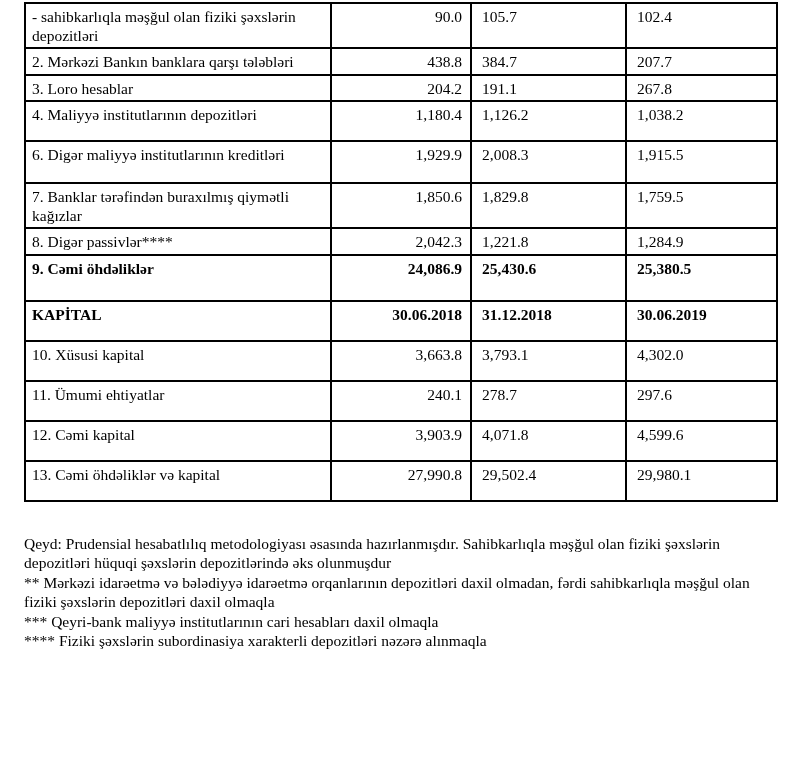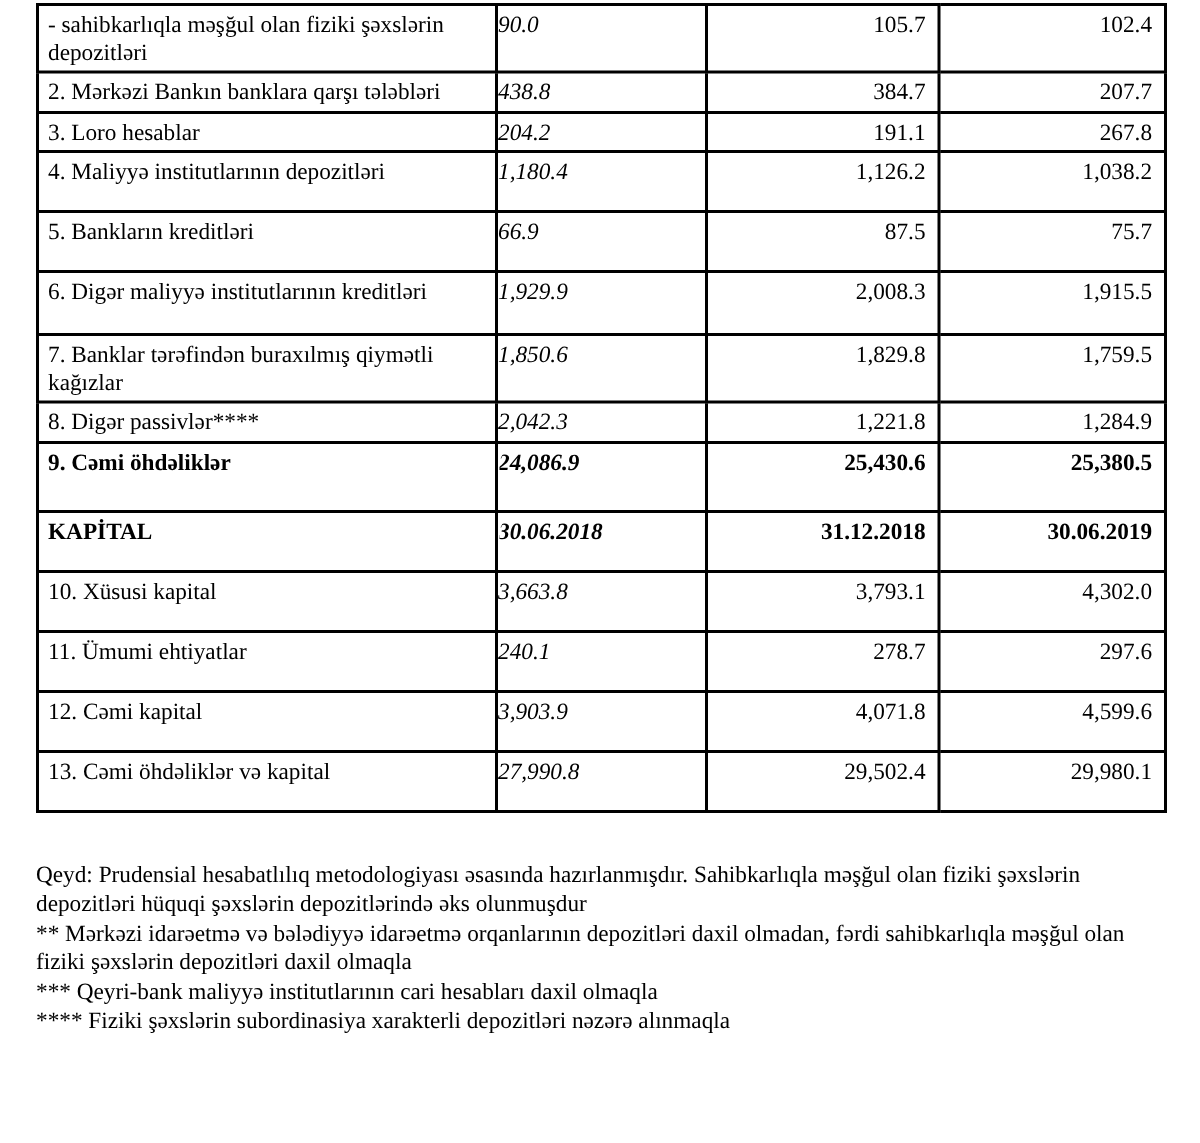--- a/index.html
+++ b/index.html
@@ -24,22 +24,22 @@
   }
   .fin-table td {
     border: 2px solid #000;
     vertical-align: top;
     padding: 3px 8px 2px 0;
     font-size: 15.5px;
     line-height: 1.24;
     overflow: hidden;
   }
   .fin-table td.c-label { padding-left: 6px; padding-right: 10px; }
-  .fin-table td.c-mid   { text-align: left; font-style: italic; }
-  .fin-table td.c-num   { text-align: right; padding-left: 10px; }
+  .fin-table td.c-mid   { text-align: right; }
+  .fin-table td.c-num   { text-align: left; padding-left: 10px; }
   tr.bold td { font-weight: bold; border-radius: 15px; }
   tr.rh36 { height: 21px; }
   tr.rh40 { height: 40px; }
   tr.rh42 { height: 42px; }
   tr.rh44 { height: 26px; }
   tr.rh46 { height: 46px; }
   .notes {
     margin-top: 32px;
     width: 756px;
     font-size: 15.5px;
@@ -76,26 +76,20 @@
         <td class="c-label">3. Loro hesablar</td>
         <td class="c-mid">204.2</td>
         <td class="c-num">191.1</td>
         <td class="c-num">267.8</td>
       </tr>
       <tr class="rh40">
         <td class="c-label">4. Maliyyə institutlarının depozitləri</td>
         <td class="c-mid">1,180.4</td>
         <td class="c-num">1,126.2</td>
         <td class="c-num">1,038.2</td>
-      </tr>
-      <tr class="rh40">
-        <td class="c-label">5. Bankların kreditləri</td>
-        <td class="c-mid">66.9</td>
-        <td class="c-num">87.5</td>
-        <td class="c-num">75.7</td>
       </tr>
       <tr class="rh42">
         <td class="c-label">6. Digər maliyyə institutlarının kreditləri</td>
         <td class="c-mid">1,929.9</td>
         <td class="c-num">2,008.3</td>
         <td class="c-num">1,915.5</td>
       </tr>
       <tr class="rh44">
         <td class="c-label">7. Banklar tərəfindən buraxılmış qiymətli kağızlar</td>
         <td class="c-mid">1,850.6</td>

